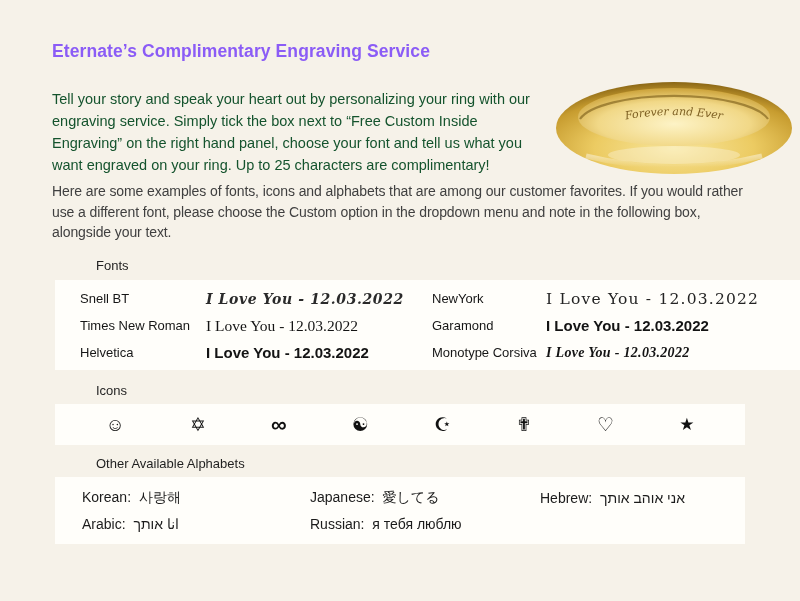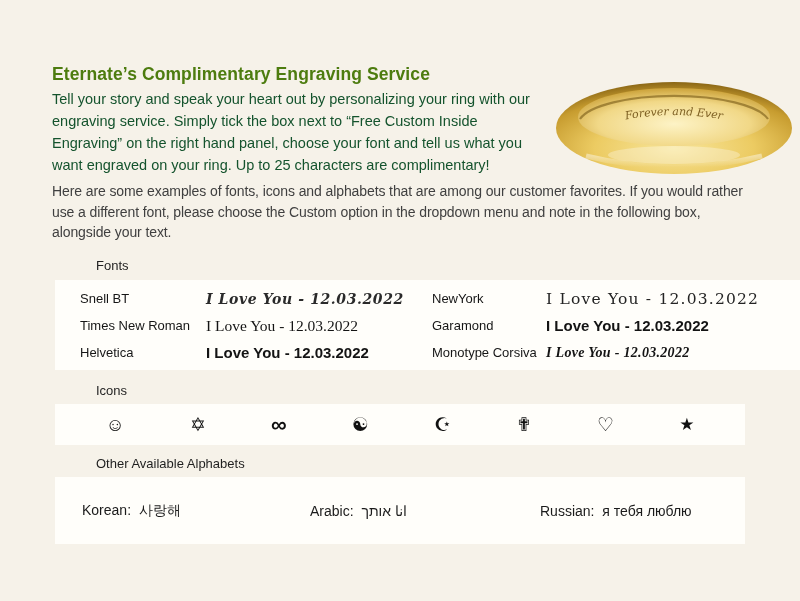--- a/index.html
+++ b/index.html
@@ -7,22 +7,22 @@
   body {
     font-family: "Liberation Sans", sans-serif;
     background: #f6f2e9;
     color: #3d3d3d;
     position: relative;
     overflow: hidden;
   }
   .abs { position: absolute; }
 
   .page-title {
-    left: 52px; top: 64px;
-    font-size: 17.5px; font-weight: 600; color: #4d7c0f;
+    left: 52px; top: 41px;
+    font-size: 17.5px; font-weight: 600; color: #8b5cf6;
     letter-spacing: 0.1px;
   }
   .intro {
     left: 52px; top: 88px; width: 496px;
     font-size: 14.5px; line-height: 22px; color: #14532d;
   }
   .ring-wrap { left: 550px; top: 72px; width: 248px; height: 106px; }
 
   .note {
     left: 52px; top: 181px; width: 710px;
@@ -170,20 +170,28 @@
   </div>
 
   <div class="abs section-label label-alphabets">Other Available Alphabets</div>
 
   <div class="abs panel alphabets-panel">
     <div class="alpha-cell">
       <span class="alpha-lang">Korean:</span>
       <span class="alpha-text">사랑해</span>
     </div>
     <div class="alpha-cell">
+      <span class="alpha-lang">Japanese:</span>
+      <span class="alpha-text">愛してる</span>
+    </div>
+    <div class="alpha-cell">
+      <span class="alpha-lang">Hebrew:</span>
+      <span class="alpha-text">אני אוהב אותך</span>
+    </div>
+    <div class="alpha-cell">
       <span class="alpha-lang">Arabic:</span>
       <span class="alpha-text">انا אותך</span>
     </div>
     <div class="alpha-cell">
       <span class="alpha-lang">Russian:</span>
       <span class="alpha-text">я тебя люблю</span>
     </div>
   </div>
 
 </main>

